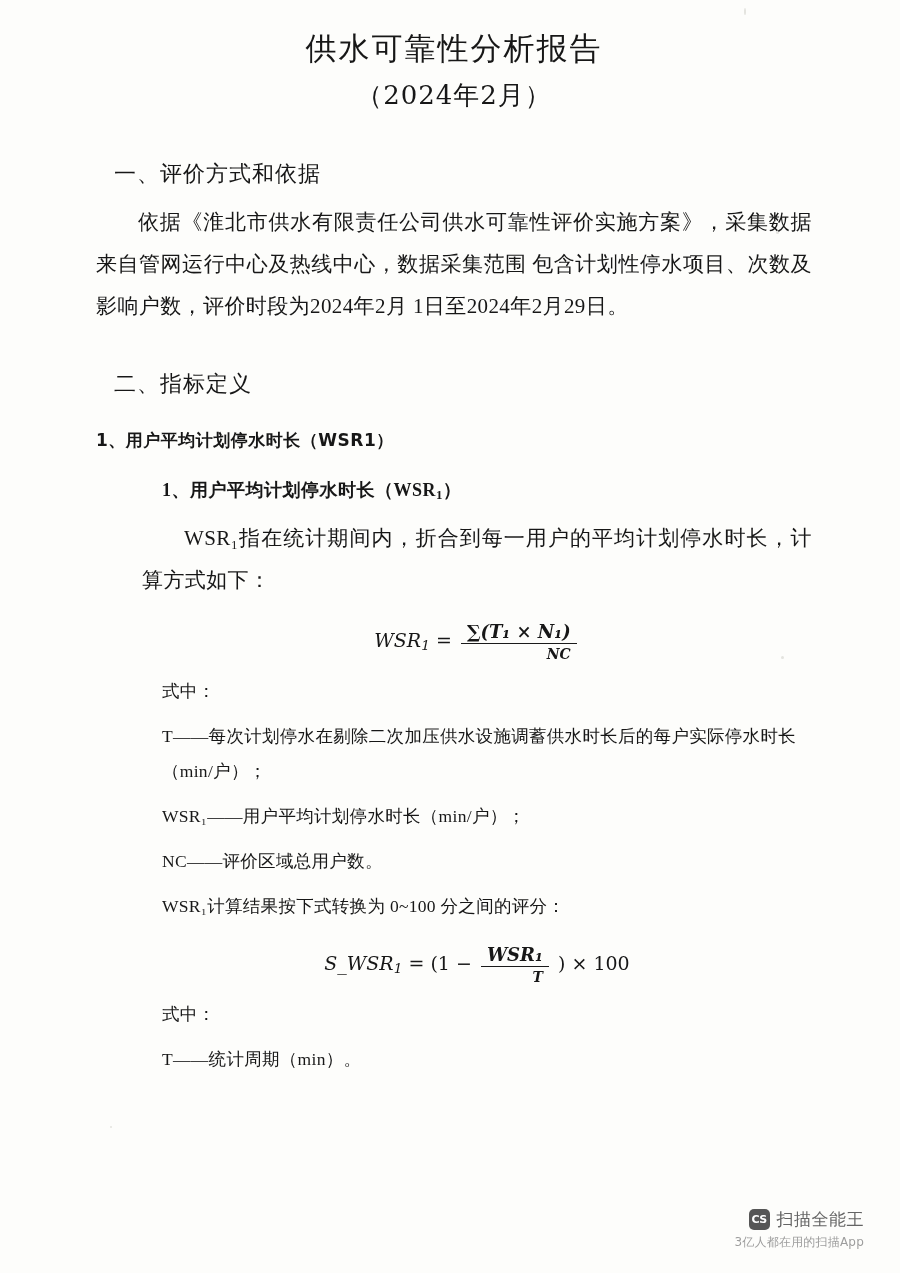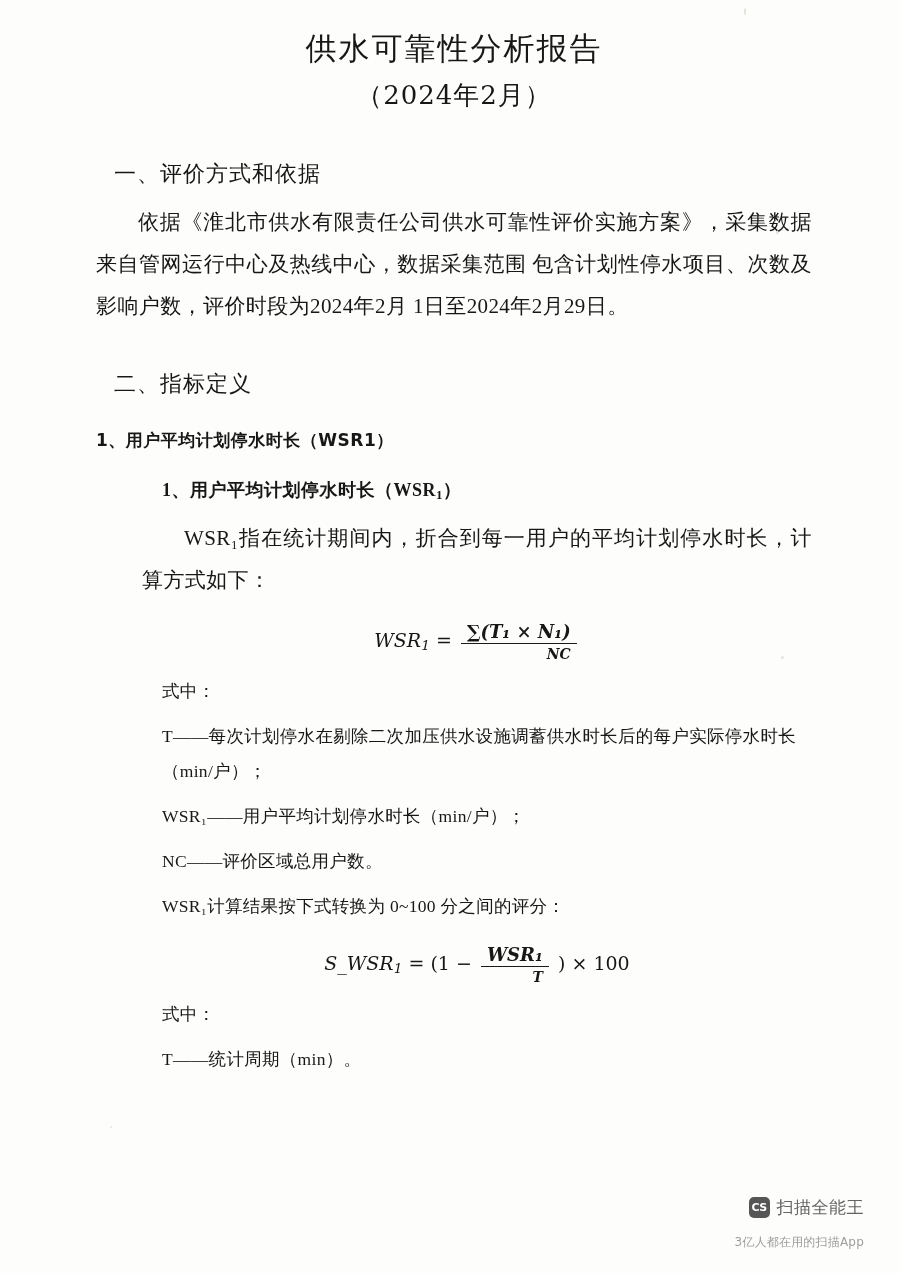--- a/index.html
+++ b/index.html
@@ -139,21 +139,20 @@
 
   
   .badge {
     position: absolute;
     right: 36px;
     bottom: 22px;
     display: flex;
     flex-direction: column;
     align-items: flex-end;
     opacity: .85;
-    gap: 12px;
   }
   .badge-row {
     display: flex;
     align-items: center;
     gap: 7px;
   }
   .badge-logo {
     width: 21px;
     height: 21px;
     border-radius: 5px;

